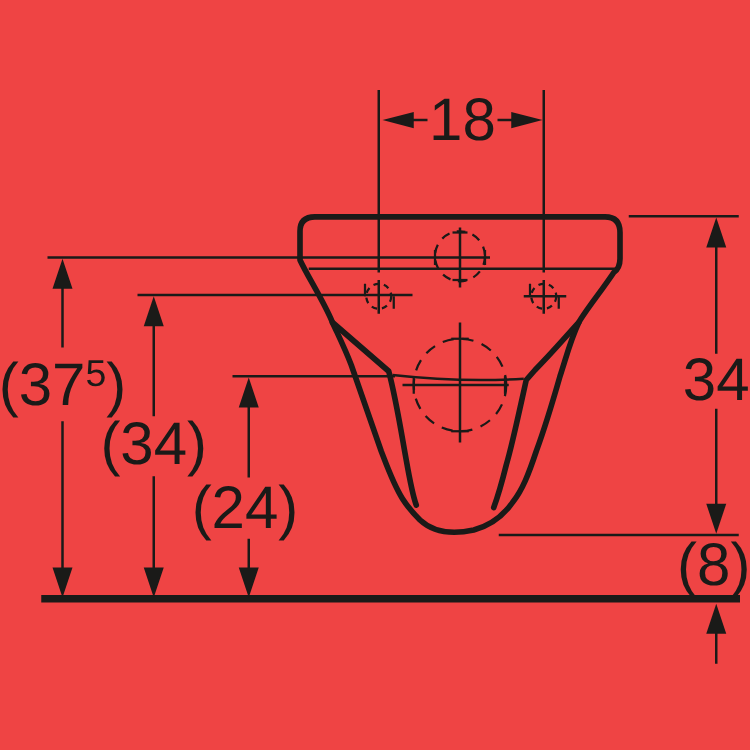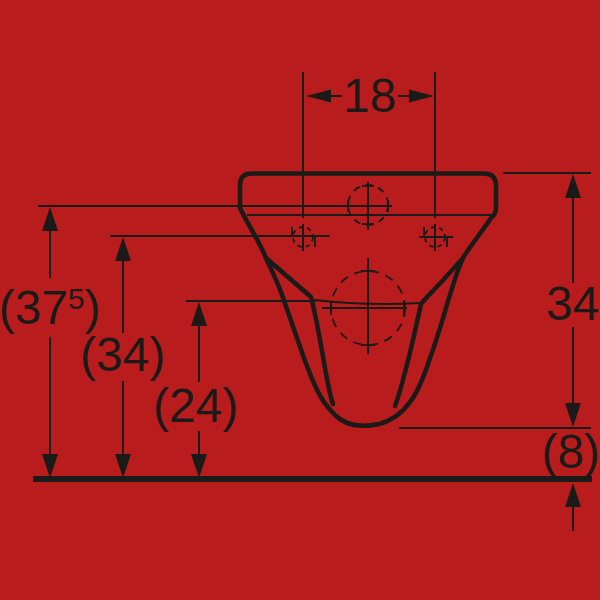--- a/index.html
+++ b/index.html
@@ -1,16 +1,16 @@
 <!DOCTYPE html>
 <html><head>
 <meta charset="utf-8">
 <style>
   html,body{margin:0;padding:0;background:#ffffff;}
-  .stage{position:relative;width:600px;height:600px;background:#b91c1c;overflow:hidden;}
+  .stage{position:relative;width:600px;height:600px;background:#ef4444;overflow:hidden;}
   svg{position:absolute;left:0;top:0;}
   .thick{stroke:#1a1a18;stroke-width:4.5;fill:none;stroke-linecap:round;stroke-linejoin:round;}
   .thin{stroke:#1a1a18;stroke-width:2;fill:none;stroke-linecap:butt;}
   .tick{stroke:#1a1a18;stroke-width:1.8;fill:none;}
   .dash-lg{stroke:#1a1a18;stroke-width:1.8;fill:none;stroke-dasharray:9 7;}
   .dash-md{stroke:#1a1a18;stroke-width:1.8;fill:none;stroke-dasharray:7 6;}
   .dash-sm{stroke:#1a1a18;stroke-width:1.8;fill:none;stroke-dasharray:4.5 4;}
   .floor{stroke:#1a1a18;stroke-width:6;fill:none;}
   .arrow{fill:#1a1a18;stroke:none;}
   text{font-family:"Liberation Sans","DejaVu Sans",sans-serif;font-size:48px;fill:#1a1a18;}

